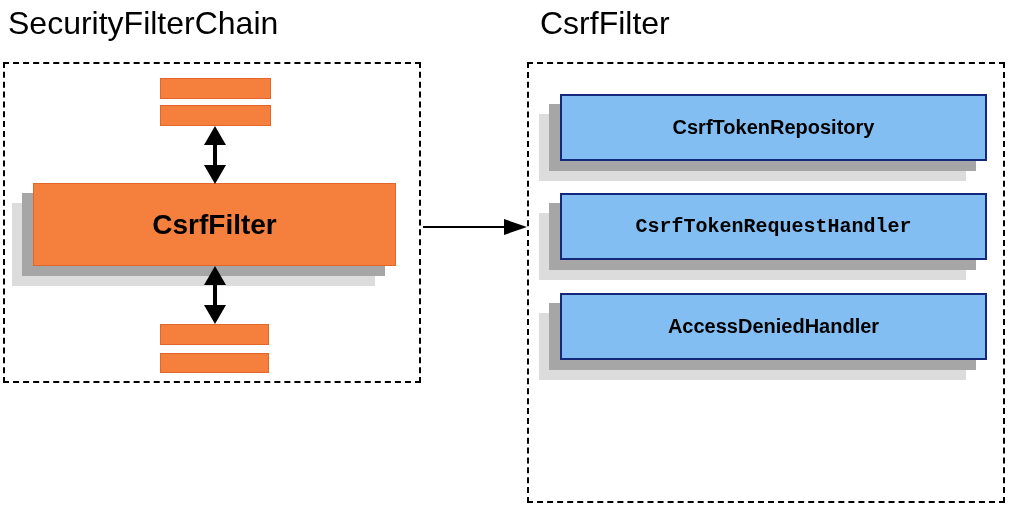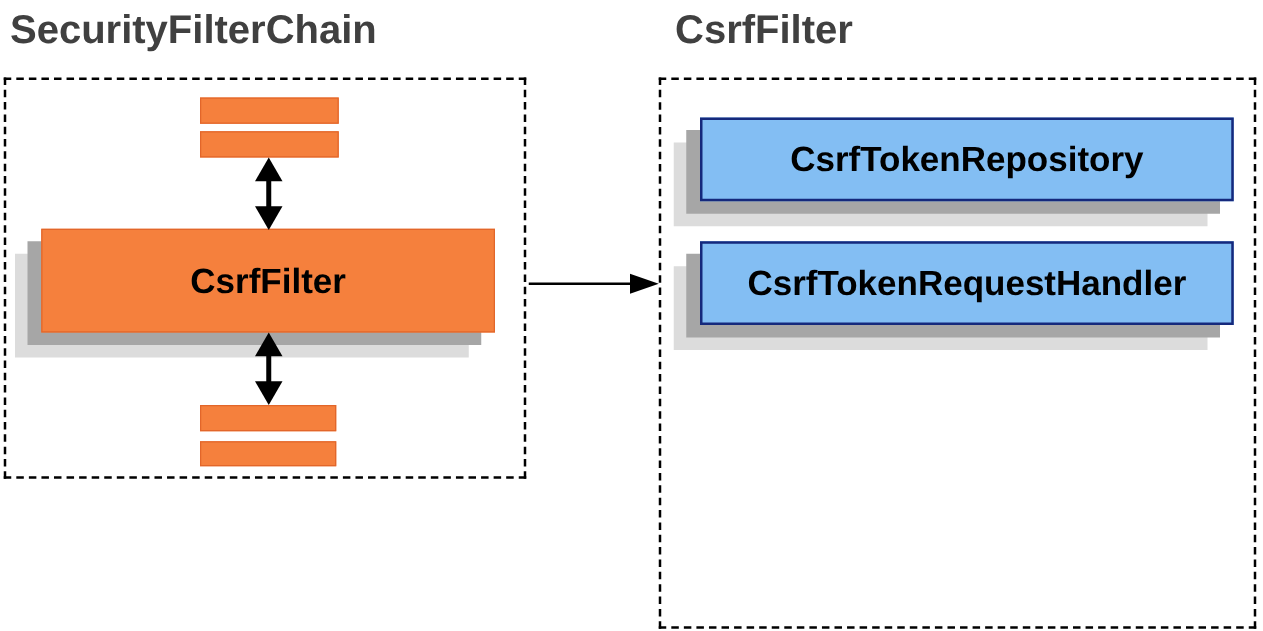--- a/index.html
+++ b/index.html
@@ -11,22 +11,22 @@
     position: relative;
     width: 1010px;
     height: 505px;
     background: #ffffff;
     overflow: hidden;
     color: #000000;
   }
   .panel-title {
     position: absolute;
     font-size: 32px;
-    font-weight: bold;
-    color: #404040;
+    font-weight: normal;
+    color: #000000;
     white-space: nowrap;
   }
   .title-left  { left: 8px;  top: 5px; }
   .title-right { left: 540px; top: 5px; }
 
   .dashed-container {
     position: absolute;
     border: 2px dashed #000000;
     background: transparent;
   }
@@ -66,25 +66,25 @@
     position: absolute;
     left: 31px;
     width: 427px;
     height: 67px;
     background: #83bef3;
     border: 2px solid #15297c;
     box-shadow: -11px 10px 0 #a6a6a6, -21px 20px 0 #dcdcdc;
     display: flex;
     align-items: center;
     justify-content: center;
-    font-size: 28px;
+    font-size: 20px;
     font-weight: bold;
   }
   .comp-1 { top: 30px; }
-  .comp-2 { top: 129px; }
+  .comp-2 { top: 129px; font-family: Liberation Mono, monospace; }
   .comp-3 { top: 229px; }
   .comp-4 { top: 329px; }
 
   .arrows-overlay {
     position: absolute;
     left: 0; top: 0;
     width: 1010px;
     height: 505px;
     pointer-events: none;
   }
@@ -102,20 +102,21 @@
     <div class="filter-bar bar-1"></div>
     <div class="filter-bar bar-2"></div>
     <div class="csrf-filter-box">CsrfFilter</div>
     <div class="filter-bar bar-3"></div>
     <div class="filter-bar bar-4"></div>
   </div>
 
   <div class="dashed-container container-right">
     <div class="component-box comp-1">CsrfTokenRepository</div>
     <div class="component-box comp-2">CsrfTokenRequestHandler</div>
+    <div class="component-box comp-3">AccessDeniedHandler</div>
   </div>
 
   <svg class="arrows-overlay" viewBox="0 0 1010 505" xmlns="http://www.w3.org/2000/svg">
 
     <g fill="#000000" stroke="none">
       <line x1="215" y1="140" x2="215" y2="170" stroke="#000000" stroke-width="4"></line>
       <polygon points="215,126 204,145 226,145"></polygon>
       <polygon points="215,184 204,165 226,165"></polygon>
     </g>
 

